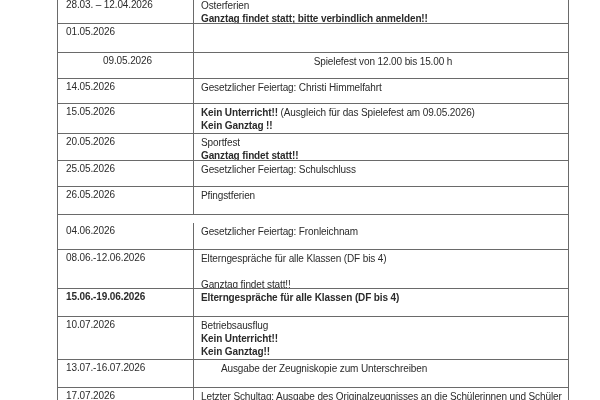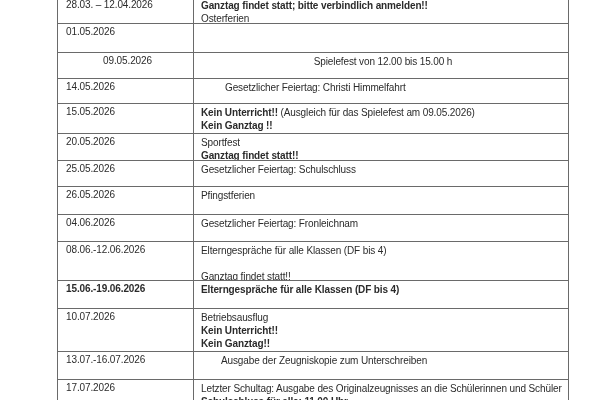--- a/index.html
+++ b/index.html
@@ -39,37 +39,37 @@
   .seg-bold { font-weight:bold; }
 </style>
 </head>
 <body>
 
 <div class="page">
   <div class="schedule-table" id="schedule-table">
   <div class="row" style="height: 27px;">
     <div class="cell-date">28.03. – 12.04.2026</div>
     <div class="cell-desc">
+          <div class="line"><span class="seg">Osterferien</span></div>
           <div class="line"><span class="seg-bold">Ganztag findet statt; bitte verbindlich anmelden!!</span></div>
-          <div class="line"><span class="seg">Osterferien</span></div>
         </div>
   </div>
 
   <div class="row" style="height: 29px;">
     <div class="cell-date">01.05.2026</div>
   </div>
 
   <div class="row" style="height: 26px; text-align: center;">
     <div class="cell-date">09.05.2026</div>
     <div class="cell-desc">
           <div class="line"><span class="seg">Spielefest von 12.00 bis 15.00 h</span></div>
         </div>
   </div>
 
-  <div class="row" style="height: 25px; gap: 24px;">
+  <div class="row" style="height: 25px;">
     <div class="cell-date">14.05.2026</div>
     <div class="cell-desc">
           <div class="line"><span class="seg">Gesetzlicher Feiertag: Christi Himmelfahrt</span></div>
         </div>
   </div>
 
   <div class="row" style="height: 30px;">
     <div class="cell-date">15.05.2026</div>
     <div class="cell-desc">
           <div class="line"><span class="seg-bold">Kein Unterricht!!</span><span class="seg"> (Ausgleich für das Spielefest am 09.05.2026)</span></div>
@@ -92,21 +92,21 @@
         </div>
   </div>
 
   <div class="row" style="height: 28px;">
     <div class="cell-date">26.05.2026</div>
     <div class="cell-desc">
           <div class="line"><span class="seg">Pfingstferien</span></div>
         </div>
   </div>
 
-  <div class="row" style="height: 27px;">
+  <div class="row" style="height: 27px; margin-top: 8px;">
     <div class="cell-date">04.06.2026</div>
     <div class="cell-desc">
           <div class="line"><span class="seg">Gesetzlicher Feiertag: Fronleichnam</span></div>
         </div>
   </div>
 
   <div class="row" style="height: 39px; justify-content: flex-end;">
     <div class="cell-date">08.06.-12.06.2026</div>
     <div class="cell-desc">
           <div class="line"><span class="seg">Elterngespräche für alle Klassen (DF bis 4)</span></div>

